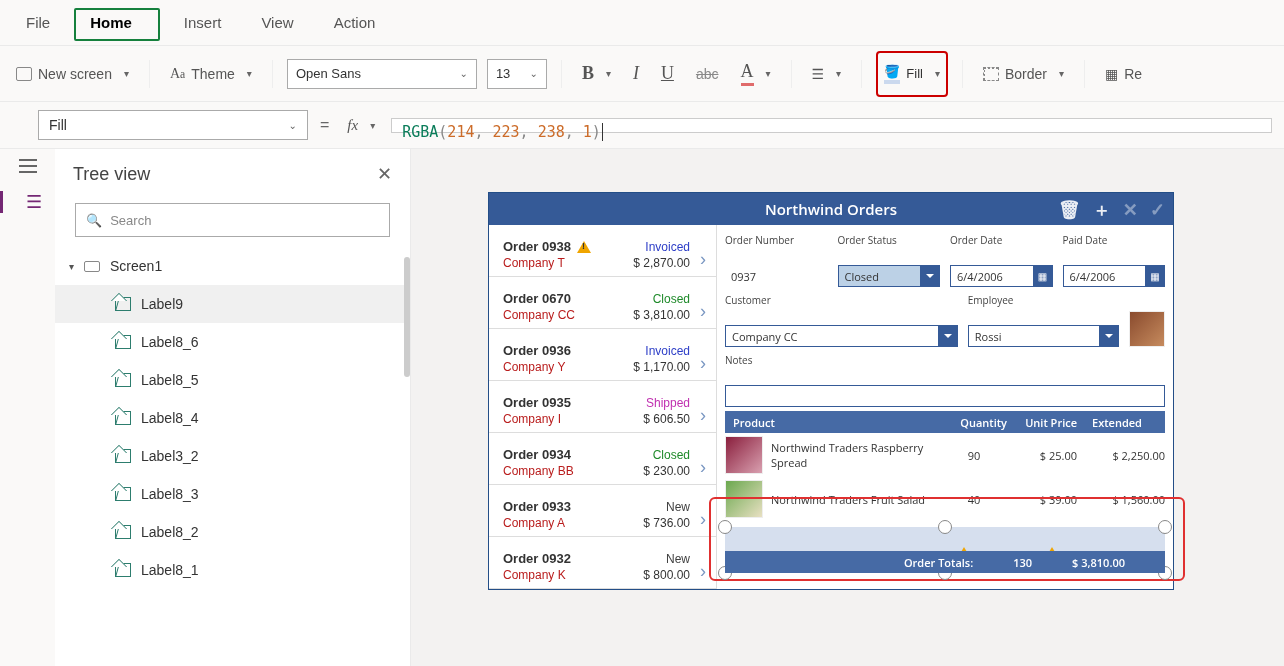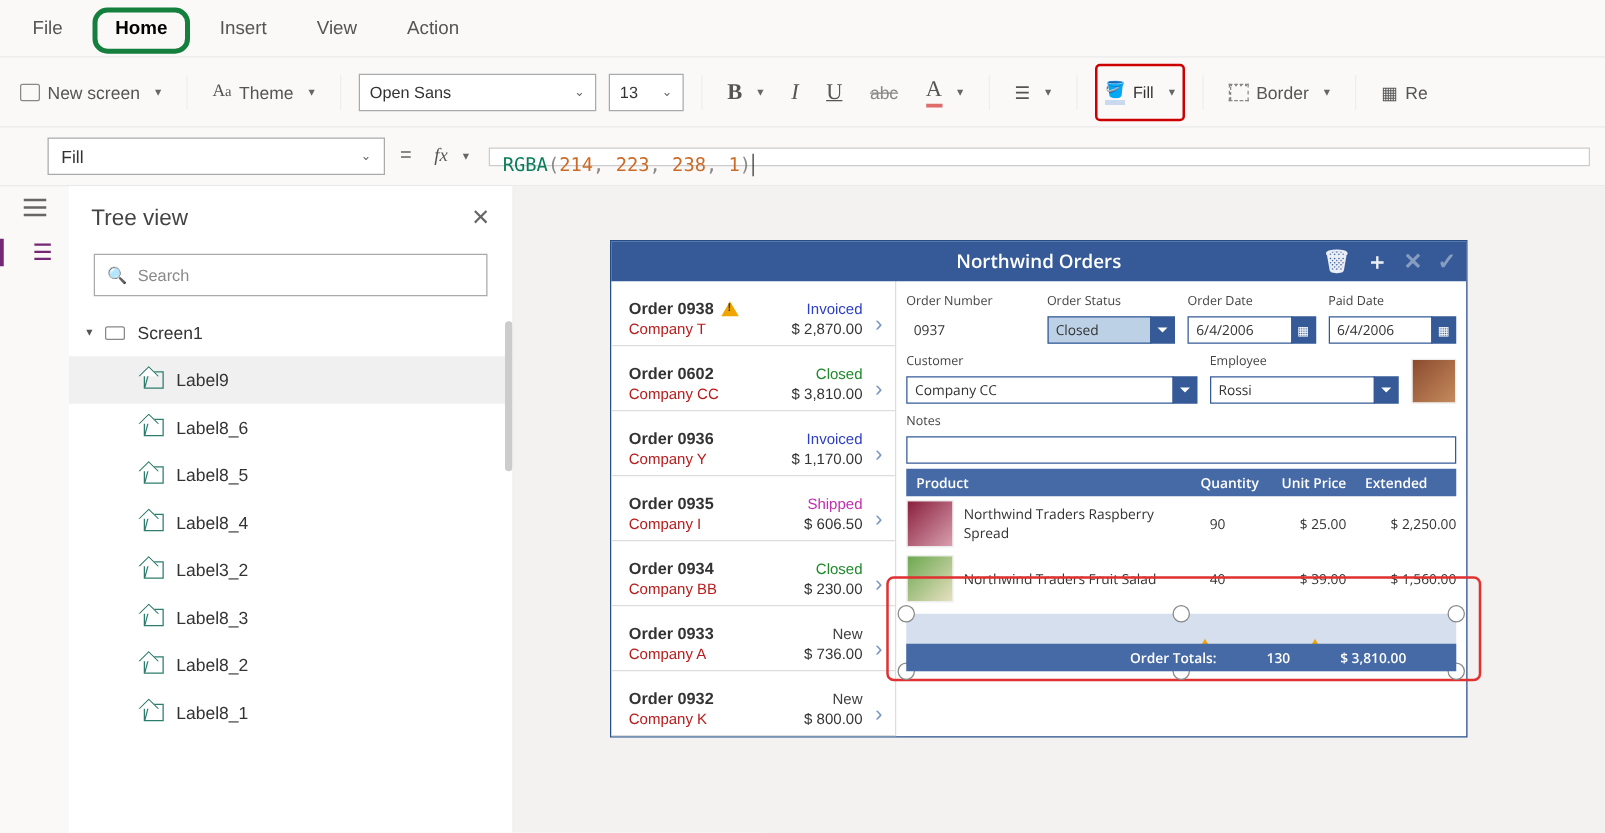--- a/index.html
+++ b/index.html
@@ -1,20 +1,20 @@
 <!DOCTYPE html>
 <html><head>
 <meta charset="utf-8">
 <style>
   * { box-sizing: border-box; }
   html, body { margin:0; padding:0; font-family:"Segoe UI",Arial,sans-serif; font-size:13px; color:#333; background:#faf9f8; height:666px; width:1284px; overflow:hidden;}
   .ribbon-tabs { display:flex; gap:8px; padding:4px 10px 0 10px; align-items:center; height:46px; border-bottom:1px solid #eaeaea;}
   .ribbon-tab { padding:6px 16px 10px 16px; font-size:15px; color:#555; cursor:pointer;}
   .ribbon-tab.active { color:#000; border-bottom:3px solid #742774; font-weight:600;}
-  .ribbon-tab.highlight { border:4px solid #15803d; border-radius:12px; padding:4px 14px 8px 14px;}
+  .ribbon-tab.highlight { border:2px solid #15803d; border-radius:2px; padding:4px 26px 8px 14px;}
   .ribbon-area { display:flex; align-items:center; gap:10px; padding:6px 10px; height:56px; border-bottom:1px solid #eaeaea;}
   .rb-btn { display:flex; align-items:center; gap:6px; padding:4px 6px; color:#555; font-size:14px;}
   .rb-sep { width:1px; height:28px; background:#eee; margin:0 4px;}
   .dd-combo { display:flex; align-items:center; justify-content:space-between; border:1px solid #aaa; background:#fff; height:30px; padding:0 8px;}
   .dd-combo.font { width:190px;}
   .dd-combo.size { width:60px;}
   .chev { margin-left:6px; font-size:10px; color:#666;}
   .icon-sq { width:16px; height:14px; border:1.5px solid #888; border-radius:2px;}
   .bold { font-weight:700; font-size:18px; font-family:serif;}
   .italic { font-style:italic; font-size:18px; font-family:serif;}
@@ -63,21 +63,21 @@
   .o-sub { font-size:12px; color:#b91c1c; margin-top:2px;}
   .o-stat { width:70px; text-align:right; display:flex; flex-direction:column; align-items:flex-end; gap:2px;}
   .o-stat .st{ font-size:12px;}
   .o-stat .amt{ font-size:12px; color:#333;}
   .st-invoiced{color:#2d3ec7;} .st-closed{color:#1f8a2a;} .st-shipped{color:#c030b0;} .st-new{color:#404040;}
   .chev-r { color:#7a97c2; font-size:18px; padding-left:4px;}
   .warn-ico { display:inline-block; width:0;height:0; border-left:7px solid transparent; border-right:7px solid transparent; border-bottom:12px solid #f0a500; position:relative;}
   .warn-ico::after{content:"!"; position:absolute; left:-2px; top:0px; font-size:9px; color:#333; font-weight:700;}
   .detail-col { flex:1; padding:4px 8px 0 8px; font-family:"Open Sans",Arial; position:relative;}
   .fields-row { display:flex; gap:10px; margin-bottom:6px;}
-  .fld { flex:1; display:flex; flex-direction:column; gap:6px;}
+  .fld { flex:1; display:flex; flex-direction:column; gap:18px;}
   .fld-lbl { font-size:10px; color:#444;}
   .ctrl { border:1px solid #355a97; height:22px; font-size:11px; display:flex; align-items:center; padding:0 6px; background:#fff;}
   .dd-wrap{display:flex;}
   .dd-arrow{width:20px; height:22px; background:#355a97; margin-left:-1px; display:flex; align-items:center; justify-content:center;}
   .dd-arrow svg{fill:#fff;}
   .ctrl.sel { background:#bcd1e6;}
   .avatar { width:36px;height:36px; background:linear-gradient(135deg,#8a4b2e,#c68b5e); border:1px solid #eee; align-self:flex-end;}
   .notes-box { border:1px solid #355a97; height:22px;}
   .prod-header { background:#466aa5; color:#fff; display:flex; font-size:11px; height:22px; align-items:center; padding:0 8px; font-weight:600; margin-top:4px;}
   .prod-row { display:flex; align-items:center; height:44px; gap:8px; font-size:11px;}
@@ -269,21 +269,21 @@
               </div>
               <div class="o-stat">
                 <span class="st st-invoiced">Invoiced</span>
                 <span class="amt">$ 2,870.00</span>
               </div>
               <span class="chev-r">›</span>
             </div>
             <div class="order-row">
               <div class="info">
                 <div class="o-title">
-                  <span>Order 0602</span>
+                  <span>Order 0670</span>
                 </div>
                 <div class="o-sub">Company CC</div>
               </div>
               <div class="o-stat">
                 <span class="st st-closed">Closed</span>
                 <span class="amt">$ 3,810.00</span>
               </div>
               <span class="chev-r">›</span>
             </div>
             <div class="order-row">

